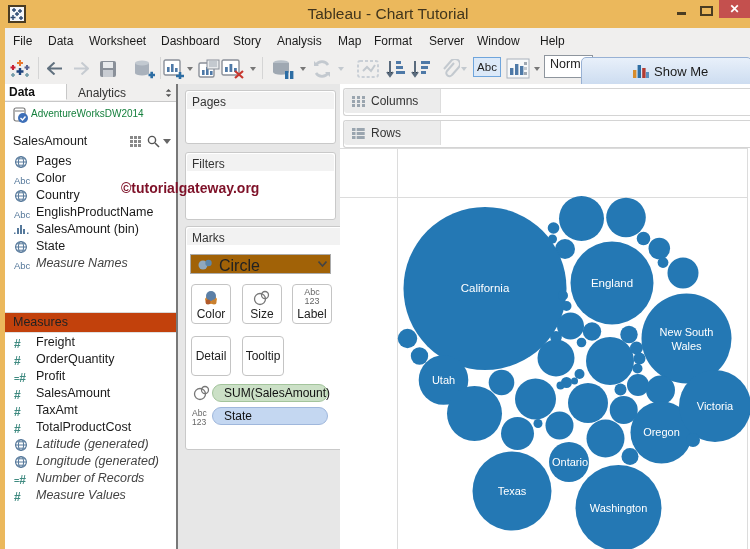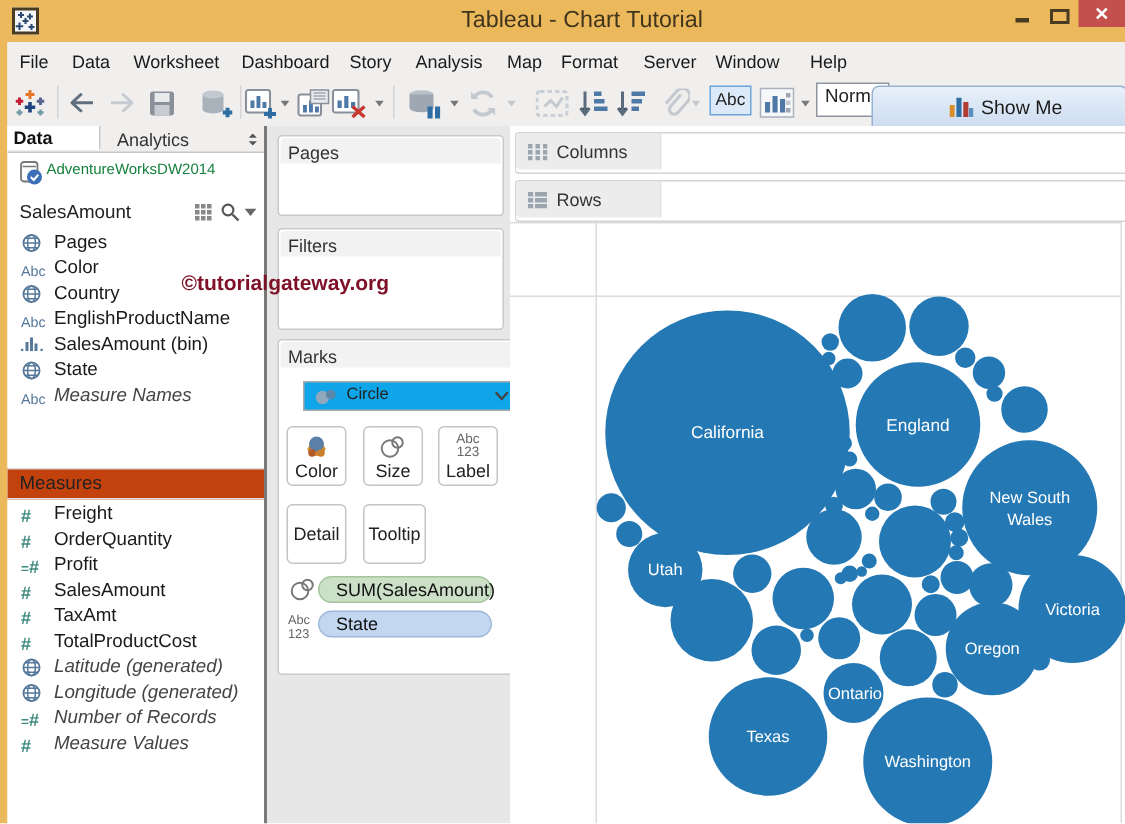--- a/index.html
+++ b/index.html
@@ -387,21 +387,21 @@
         <div class="cardhead"></div>
         <span class="cardtitle" style="top:4px;">Pages</span>
       </div>
     <div class="card" style="left:7px;top:68px;width:151px;height:68px;">
         <div class="cardhead"></div>
         <span class="cardtitle" style="top:4px;">Filters</span>
       </div>
     <div class="card" style="left:7px;top:142px;width:176px;height:224px;">
         <div class="cardhead"></div>
       <span class="cardtitle" style="top:4px;">Marks</span>
-      <div class="abs" style="left:4px;top:27px;width:139px;height:18px;background:#0ea5e9;border:1px solid #ABABAB;font-size:11px;color:#222;margin-left:12px;">
+      <div class="abs" style="left:4px;top:27px;width:139px;height:18px;background:#a16207;border:1px solid #ABABAB;font-size:16px;color:#222;">
         <svg class="abs" style="left:7px;top:4px" width="16" height="11">
             <circle cx="5" cy="6" r="4.5" fill="#8FA8BE"></circle>
             <circle cx="10.5" cy="4" r="3.2" fill="#5E86A8"></circle>
           </svg>
         <span class="abs" style="left:28px;top:2px;">Circle</span>
         <svg class="abs" style="left:127px;top:6px" width="9" height="7">
             <path d="M0.5 0.5 L4.5 5 L8.5 0.5" fill="none" stroke="#444" stroke-width="1.6"></path>
           </svg>
       </div>
       <div class="mbtn" style="left:5px;top:57px;width:38px;height:38px;">

